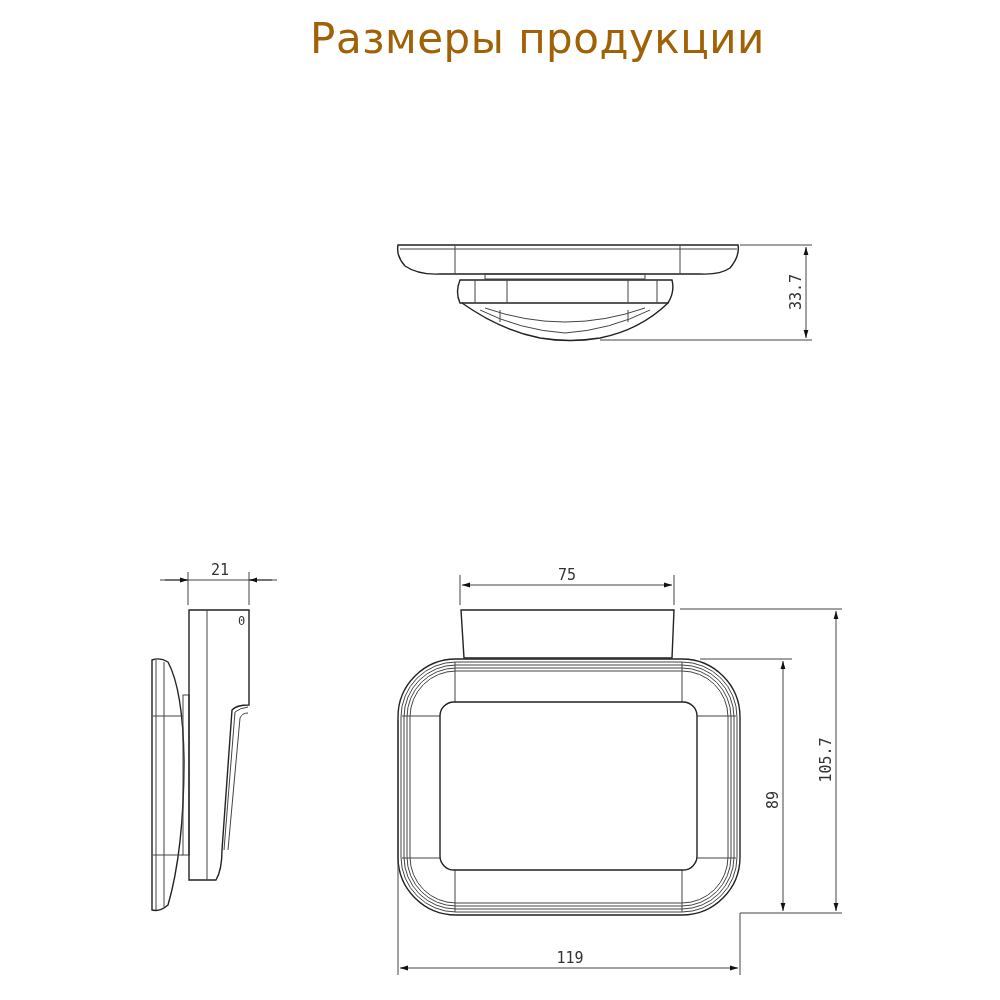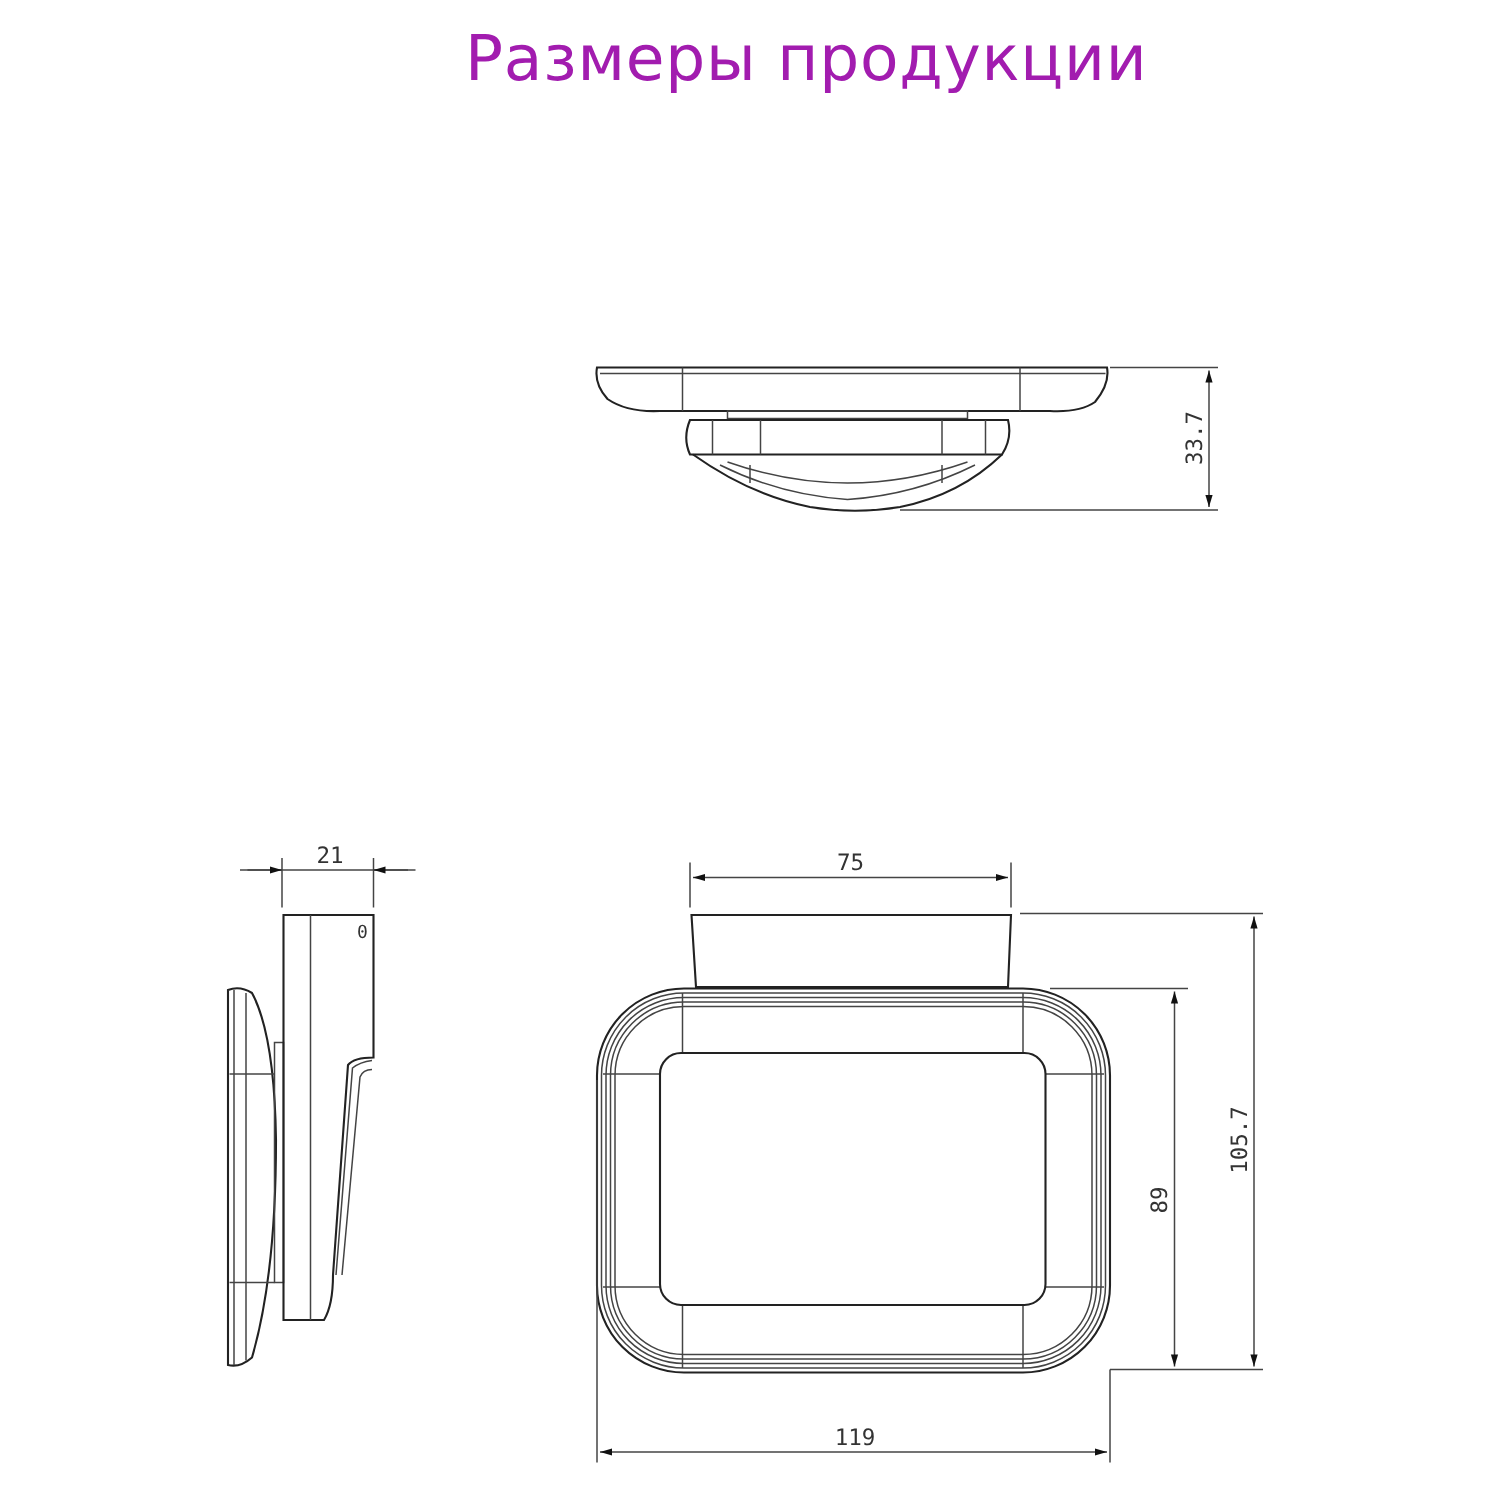--- a/index.html
+++ b/index.html
@@ -1,18 +1,18 @@
 <!DOCTYPE html>
 <html><head>
 <meta charset="utf-8">
 <style>
   html, body { margin:0; padding:0; background:#ffffff; }
   body { width:1000px; height:1000px; position:relative; overflow:hidden; font-family:"DejaVu Sans", sans-serif; }
   .title { position:absolute; left:0; width:1000px; top:14px; text-align:center; padding-left:75px; box-sizing:border-box;
-           font-family:"DejaVu Sans", sans-serif; font-size:42px; color:#a21caf; letter-spacing:0.5px; }
+           font-family:"DejaVu Sans", sans-serif; font-size:42px; color:#a16207; letter-spacing:0.5px; }
   svg.draw { position:absolute; left:0; top:0; }
   .dim { font-family:"DejaVu Sans Mono", monospace; font-size:15px; fill:#333; }
   .ln { stroke:#222; fill:none; stroke-width:1.4; }
   .lt { stroke:#444; fill:none; stroke-width:1; }
   .dl { stroke:#444; fill:none; stroke-width:1; }
 </style>
 </head>
 <body>
 
 <div class="title">Размеры продукции</div>

